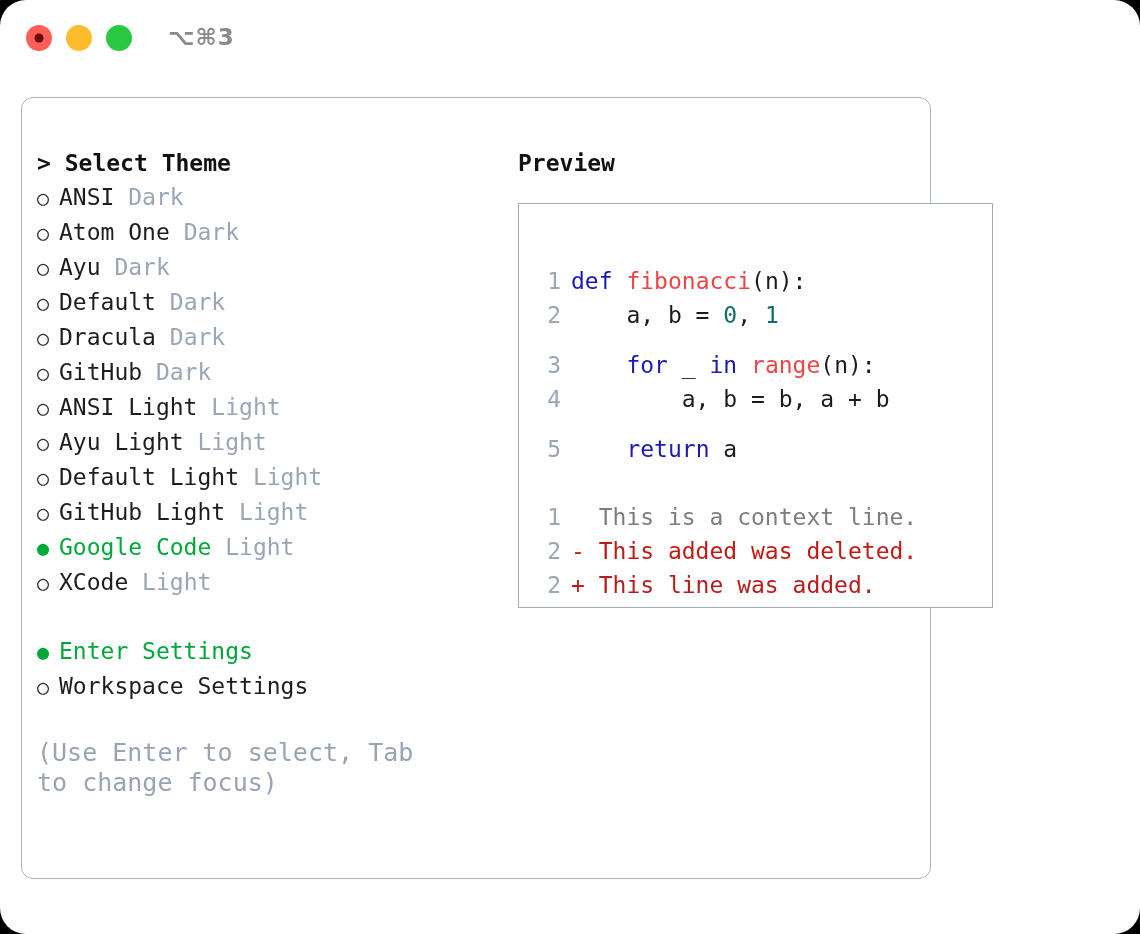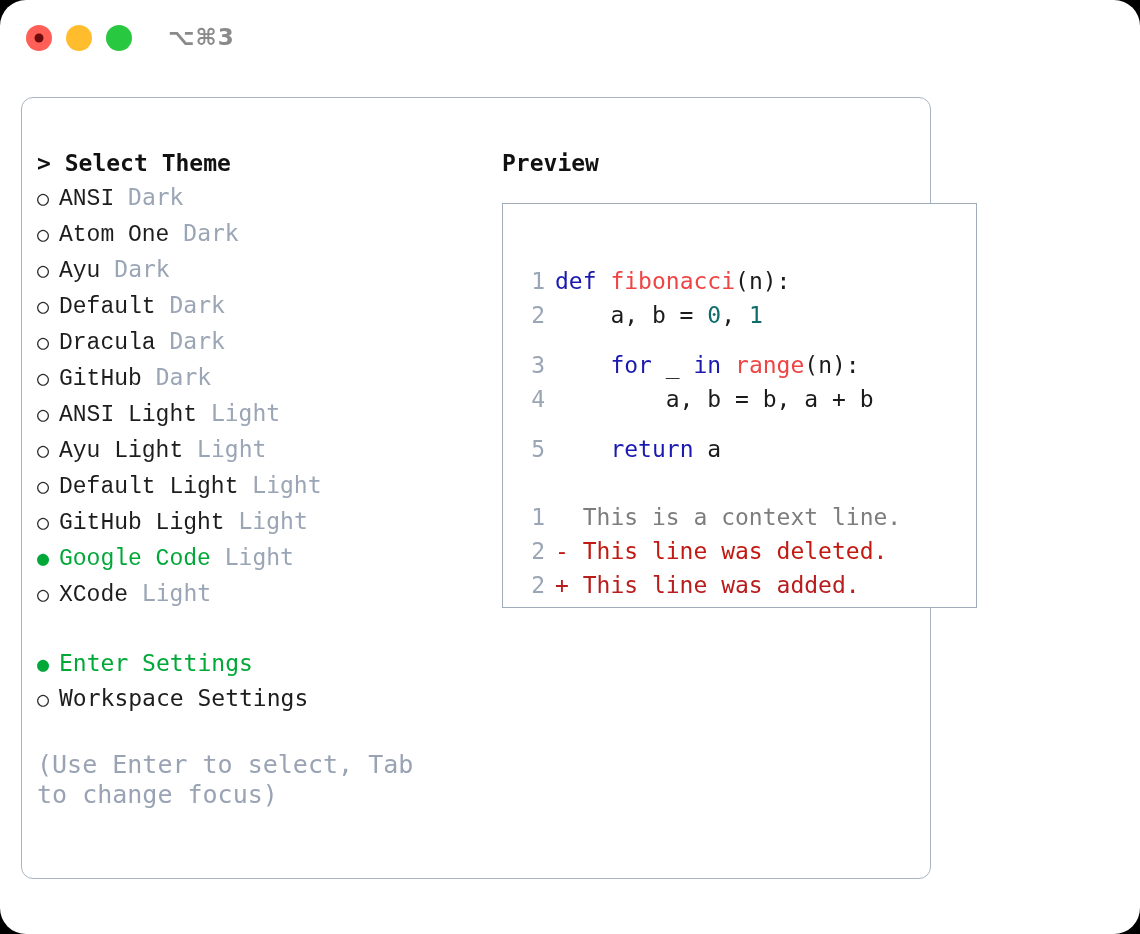--- a/index.html
+++ b/index.html
@@ -105,21 +105,21 @@
   }
   .bullet {
     display: inline-block;
     width: 22px;
     flex: 0 0 22px;
     font-size: 20px;
     color: #2b2b2b;
     line-height: 34px;
   }
   .bullet.on { color: #00a838; }
-  .theme-name { color: #1d1d1d; font-family: Liberation Mono, monospace; }
+  .theme-name { color: #1d1d1d; }
   .theme-name.selected { color: #00a838; }
   .theme-kind { color: #9aa5b5; }
 
   .apply-block { margin-top: 34px; }
   .apply-title {
     font-size: 23px;
     color: #111111;
     line-height: 34px;
     padding-left: 28px;
     white-space: pre;
@@ -131,21 +131,21 @@
     margin-top: 34px;
     font-size: 25px;
     color: #99a3b3;
     line-height: 30px;
     width: 400px;
   }
 
   
   .right-col {
     position: absolute;
-    left: 480px;
+    left: 496px;
     top: 48px;
     width: 490px;
   }
   .preview-title {
     font-size: 23px;
     font-weight: bold;
     color: #111111;
     line-height: 34px;
   }
   .preview-box {
@@ -234,20 +234,20 @@
         <div id="code-block">
             <div class="code-line"><span class="lineno">1</span><span class="tok-kw">def</span><span class="tok-plain"> </span><span class="tok-fn">fibonacci</span><span class="tok-plain">(n):</span></div>
             <div class="code-line"><span class="lineno">2</span><span class="tok-plain">    a, b = </span><span class="tok-num">0</span><span class="tok-plain">, </span><span class="tok-num">1</span></div>
             <div class="code-line"><span class="lineno">3</span><span class="tok-plain">    </span><span class="tok-kw">for</span><span class="tok-plain"> _ </span><span class="tok-kw">in</span><span class="tok-plain"> </span><span class="tok-fn">range</span><span class="tok-plain">(n):</span></div>
             <div class="code-line"><span class="lineno">4</span><span class="tok-plain">        a, b = b, a + b</span></div>
             <div class="code-line"><span class="lineno">5</span><span class="tok-plain">    </span><span class="tok-kw">return</span><span class="tok-plain"> a</span></div>
           </div>
         <div class="spacer-line"></div>
         <div id="diff-block">
             <div class="code-line"><span class="lineno">1</span><span class="tok-ctx">  This is a context line.</span></div>
-            <div class="code-line"><span class="lineno">2</span><span class="tok-del">- This line was deleted.</span></div>
+            <div class="code-line"><span class="lineno">2</span><span class="tok-del">- This added was deleted.</span></div>
             <div class="code-line"><span class="lineno">2</span><span class="tok-add">+ This line was added.</span></div>
           </div>
       </div>
     </div>
 
   </div>
 </div>
 
 </body></html>

